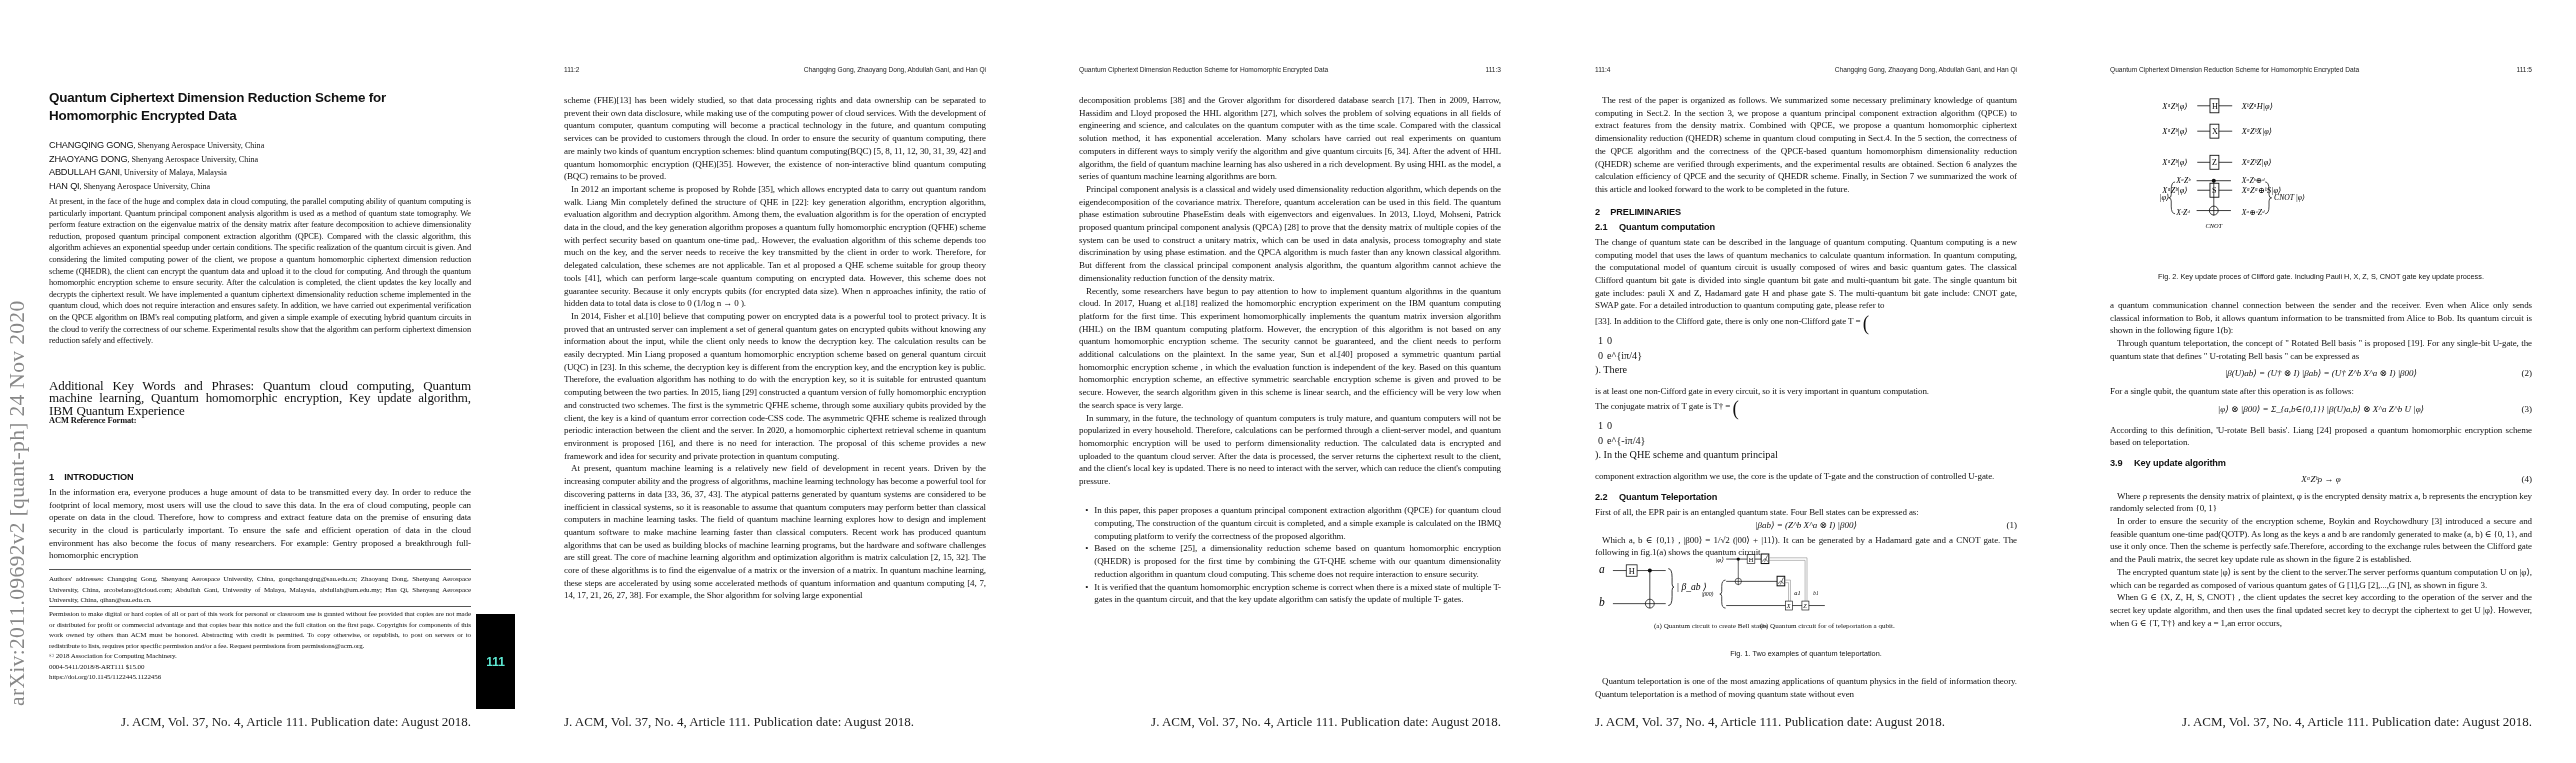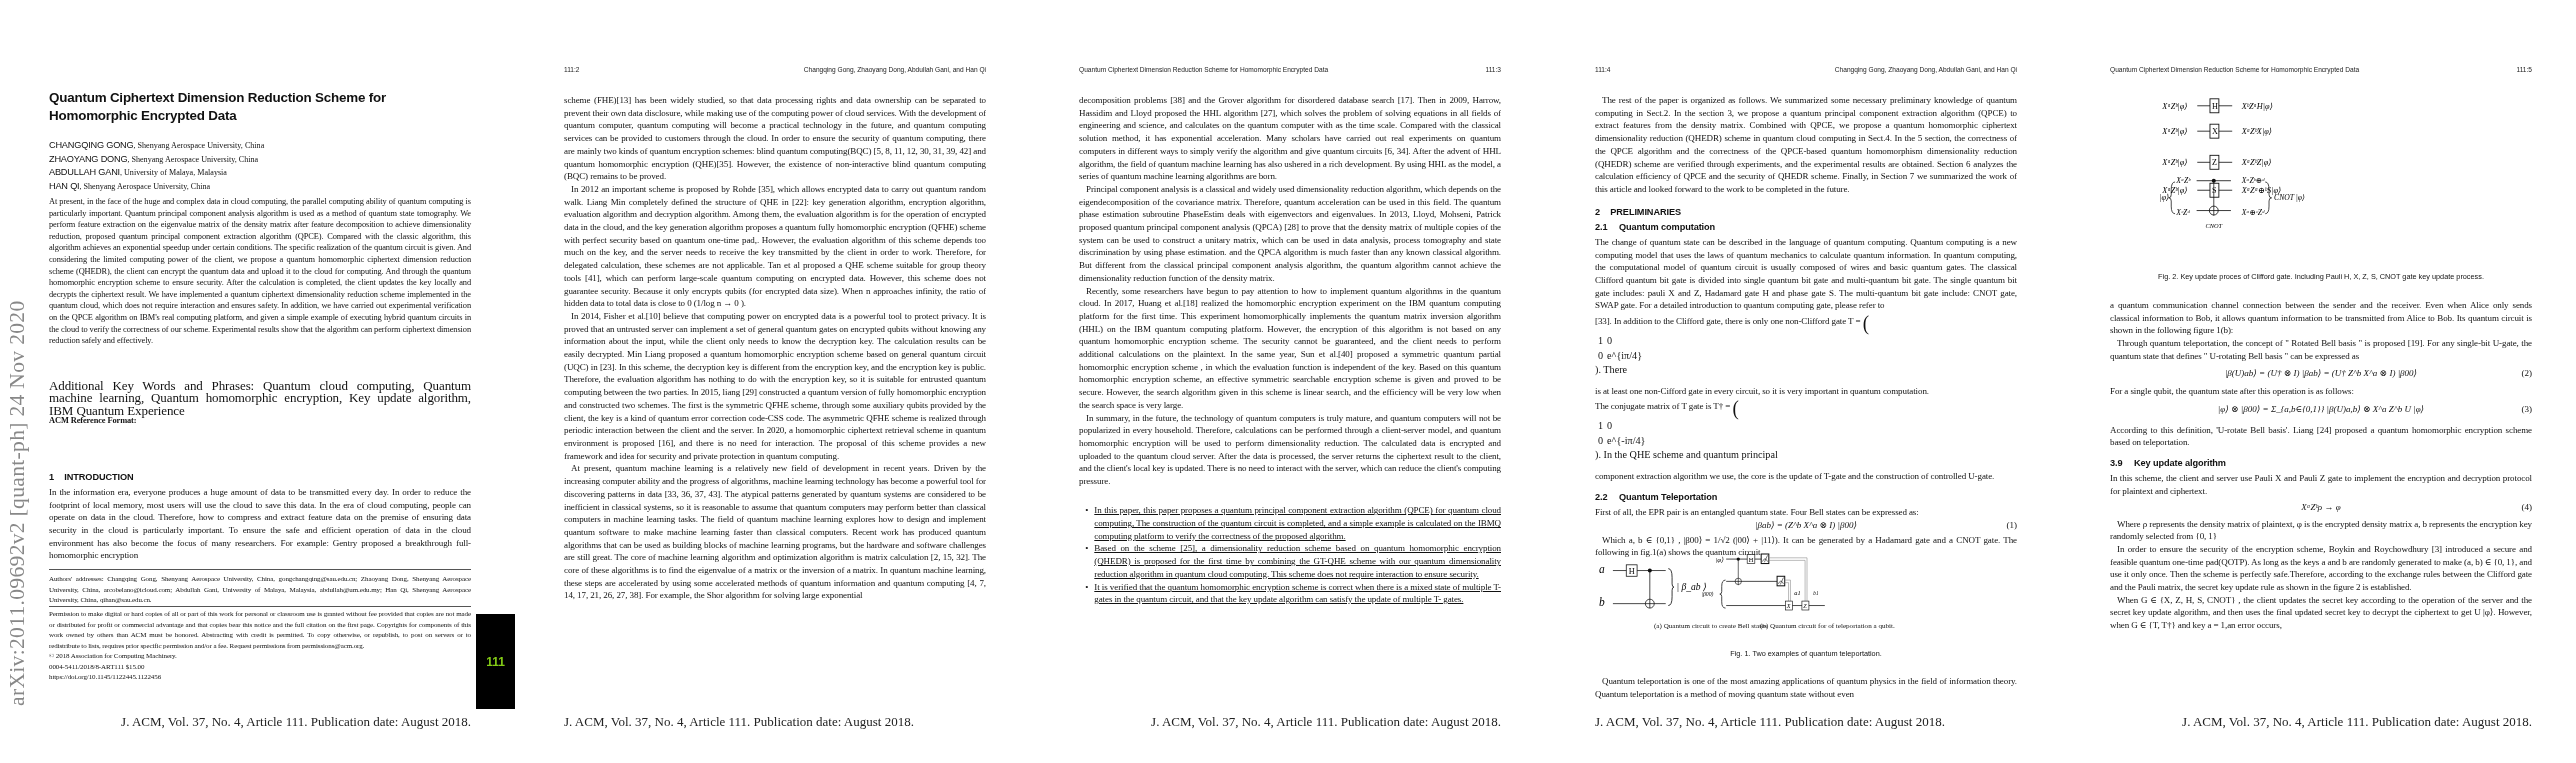--- a/index.html
+++ b/index.html
@@ -23,26 +23,26 @@
   .authors .af { font-size:8.1px; }
   .abstract { position:absolute; top:196px; left:49px; width:422px; font-size:8.4px; line-height:11.6px; text-align:justify; letter-spacing:-0.1px; }
   .keywords { position:absolute; top:380px; left:49px; width:422px; font-size:13px; line-height:12.4px; text-align:justify; letter-spacing:-0.1px; }
   .acmref { position:absolute; top:412px; left:49px; width:422px; font-size:8.4px; line-height:11.8px; letter-spacing:-0.1px; }
   .acmref b { font-family:"Liberation Serif", serif; display:block; }
   .sec { font-family:"Liberation Sans", "DejaVu Sans", sans-serif; font-weight:bold; font-size:9.2px; letter-spacing:-0.1px; }
   .sec .num { display:inline-block; width:15.3px; }
   .subsec .num { display:inline-block; width:24px; }
   .rule { position:absolute; left:49px; width:422px; height:0; border-top:0.6px solid #555; }
   .small { font-size:7px; line-height:10.5px; text-align:justify; letter-spacing:-0.1px; }
-  .tab111 { position:absolute; left:476px; top:614px; width:39px; height:95px; background:#000; color:#84cc16;
+  .tab111 { position:absolute; left:476px; top:614px; width:39px; height:95px; background:#000; color:#5eead4;
             font-family:"Liberation Sans", sans-serif; font-weight:bold; font-size:12px; display:flex; align-items:center; justify-content:center; }
   .arxiv { position:absolute; left:5.1px; top:706px; transform-origin:0 0; transform:rotate(-90deg);
            font-family:"Liberation Serif", "DejaVu Serif", serif; font-size:21.6px; color:#888; white-space:nowrap; letter-spacing:0.3px; }
   ul.bul { margin:0; padding:0 0 0 15.3px; list-style:none; }
-  ul.bul li { position:relative; font-size:9px; line-height:12.7px; text-align:justify; letter-spacing:-0.1px;text-decoration:underline; }
+  ul.bul li { position:relative; font-size:9px; line-height:12.7px; text-align:justify; letter-spacing:-0.1px; }
   ul.bul li:before { content:"\2022"; position:absolute; left:-9px; top:0; }
   .eq { position:relative; font-size:9px; line-height:15.3px; text-align:center; font-style:italic; }
   .eq .no { position:absolute; right:0; top:0; font-style:normal; }
   .cap { font-family:"Liberation Sans", "DejaVu Sans", sans-serif; font-size:7.3px; text-align:center; color:#111; }
   .subcap { font-size:7.1px; position:absolute; white-space:nowrap; }
   svg text { font-family:"Liberation Serif", "DejaVu Serif", serif; }
   .mat { display:inline-flex; align-items:center; vertical-align:middle; font-size:7.6px; }
   .mat .br { font-size:19px; line-height:19px; transform:scaleY(1.1); }
 </style>
 </head>
@@ -282,21 +282,21 @@
   <div class="col" style="top:299px;">
     <p class="txt">a quantum communication channel connection between the sender and the receiver. Even when Alice only sends classical information to Bob, it allows quantum information to be transmitted from Alice to Bob. Its quantum circuit is shown in the following figure 1(b):</p>
     <p class="txt ind">Through quantum teleportation, the concept of " Rotated Bell basis " is proposed [19]. For any single-bit U-gate, the quantum state that defines " U-rotating Bell basis " can be expressed as</p>
     <div class="eq" style="margin:3.8px 0;"><span>|β(U)ab⟩ = (U† ⊗ I) |βab⟩ = (U† Z^b X^a ⊗ I) |β00⟩</span><span class="no">(2)</span></div>
     <p class="txt">For a single qubit, the quantum state after this operation is as follows:</p>
     <div class="eq" style="margin:3.8px 0 6.4px;"><span>|φ⟩ ⊗ |β00⟩ = Σ_{a,b∈{0,1}} |β(U)a,b⟩ ⊗ X^a Z^b U |φ⟩</span><span class="no">(3)</span></div>
     <p class="txt">According to this definition, 'U-rotate Bell basis'. Liang [24] proposed a quantum homomorphic encryption scheme based on teleportation.</p>
     <div class="sec subsec" style="margin-top:9px; margin-bottom:3.8px;">
       <span class="num">3.9</span><span>Key update algorithm</span>
     </div>
-    <p class="txt">In this scheme, the client and server use Pauli X and Pauli Z gate to implement the encryption and decryption protocol for plaintext and ciphertext.</p>
     <div class="eq" style="margin:2.5px 0;"><span>XᵃZᵇρ → φ</span><span class="no">(4)</span></div>
     <p class="txt ind">Where ρ represents the density matrix of plaintext, φ is the encrypted density matrix a, b represents the encryption key randomly selected from {0, 1}</p>
     <p class="txt ind">In order to ensure the security of the encryption scheme, Boykin and Roychowdhury [3] introduced a secure and feasible quantum one-time pad(QOTP). As long as the keys a and b are randomly generated to make (a, b) ∈ {0, 1}, and use it only once. Then the scheme is perfectly safe.Therefore, according to the exchange rules between the Clifford gate and the Pauli matrix, the secret key update rule as shown in the figure 2 is established.</p>
+    <p class="txt ind">The encrypted quantum state |φ⟩ is sent by the client to the server.The server performs quantum computation U on |φ⟩, which can be regarded as composed of various quantum gates of G [1],G [2],...,G [N], as shown in figure 3.</p>
     <p class="txt ind">When G ∈ {X, Z, H, S, CNOT} , the client updates the secret key according to the operation of the server and the secret key update algorithm, and then uses the final updated secret key to decrypt the ciphertext to get U |φ⟩. However, when G ∈ {T, T†} and key a = 1,an error occurs,</p>
   </div>
   <div class="foot right">J. ACM, Vol. 37, No. 4, Article 111. Publication date: August 2018.</div>
 </div>
 
 
 </body></html>

